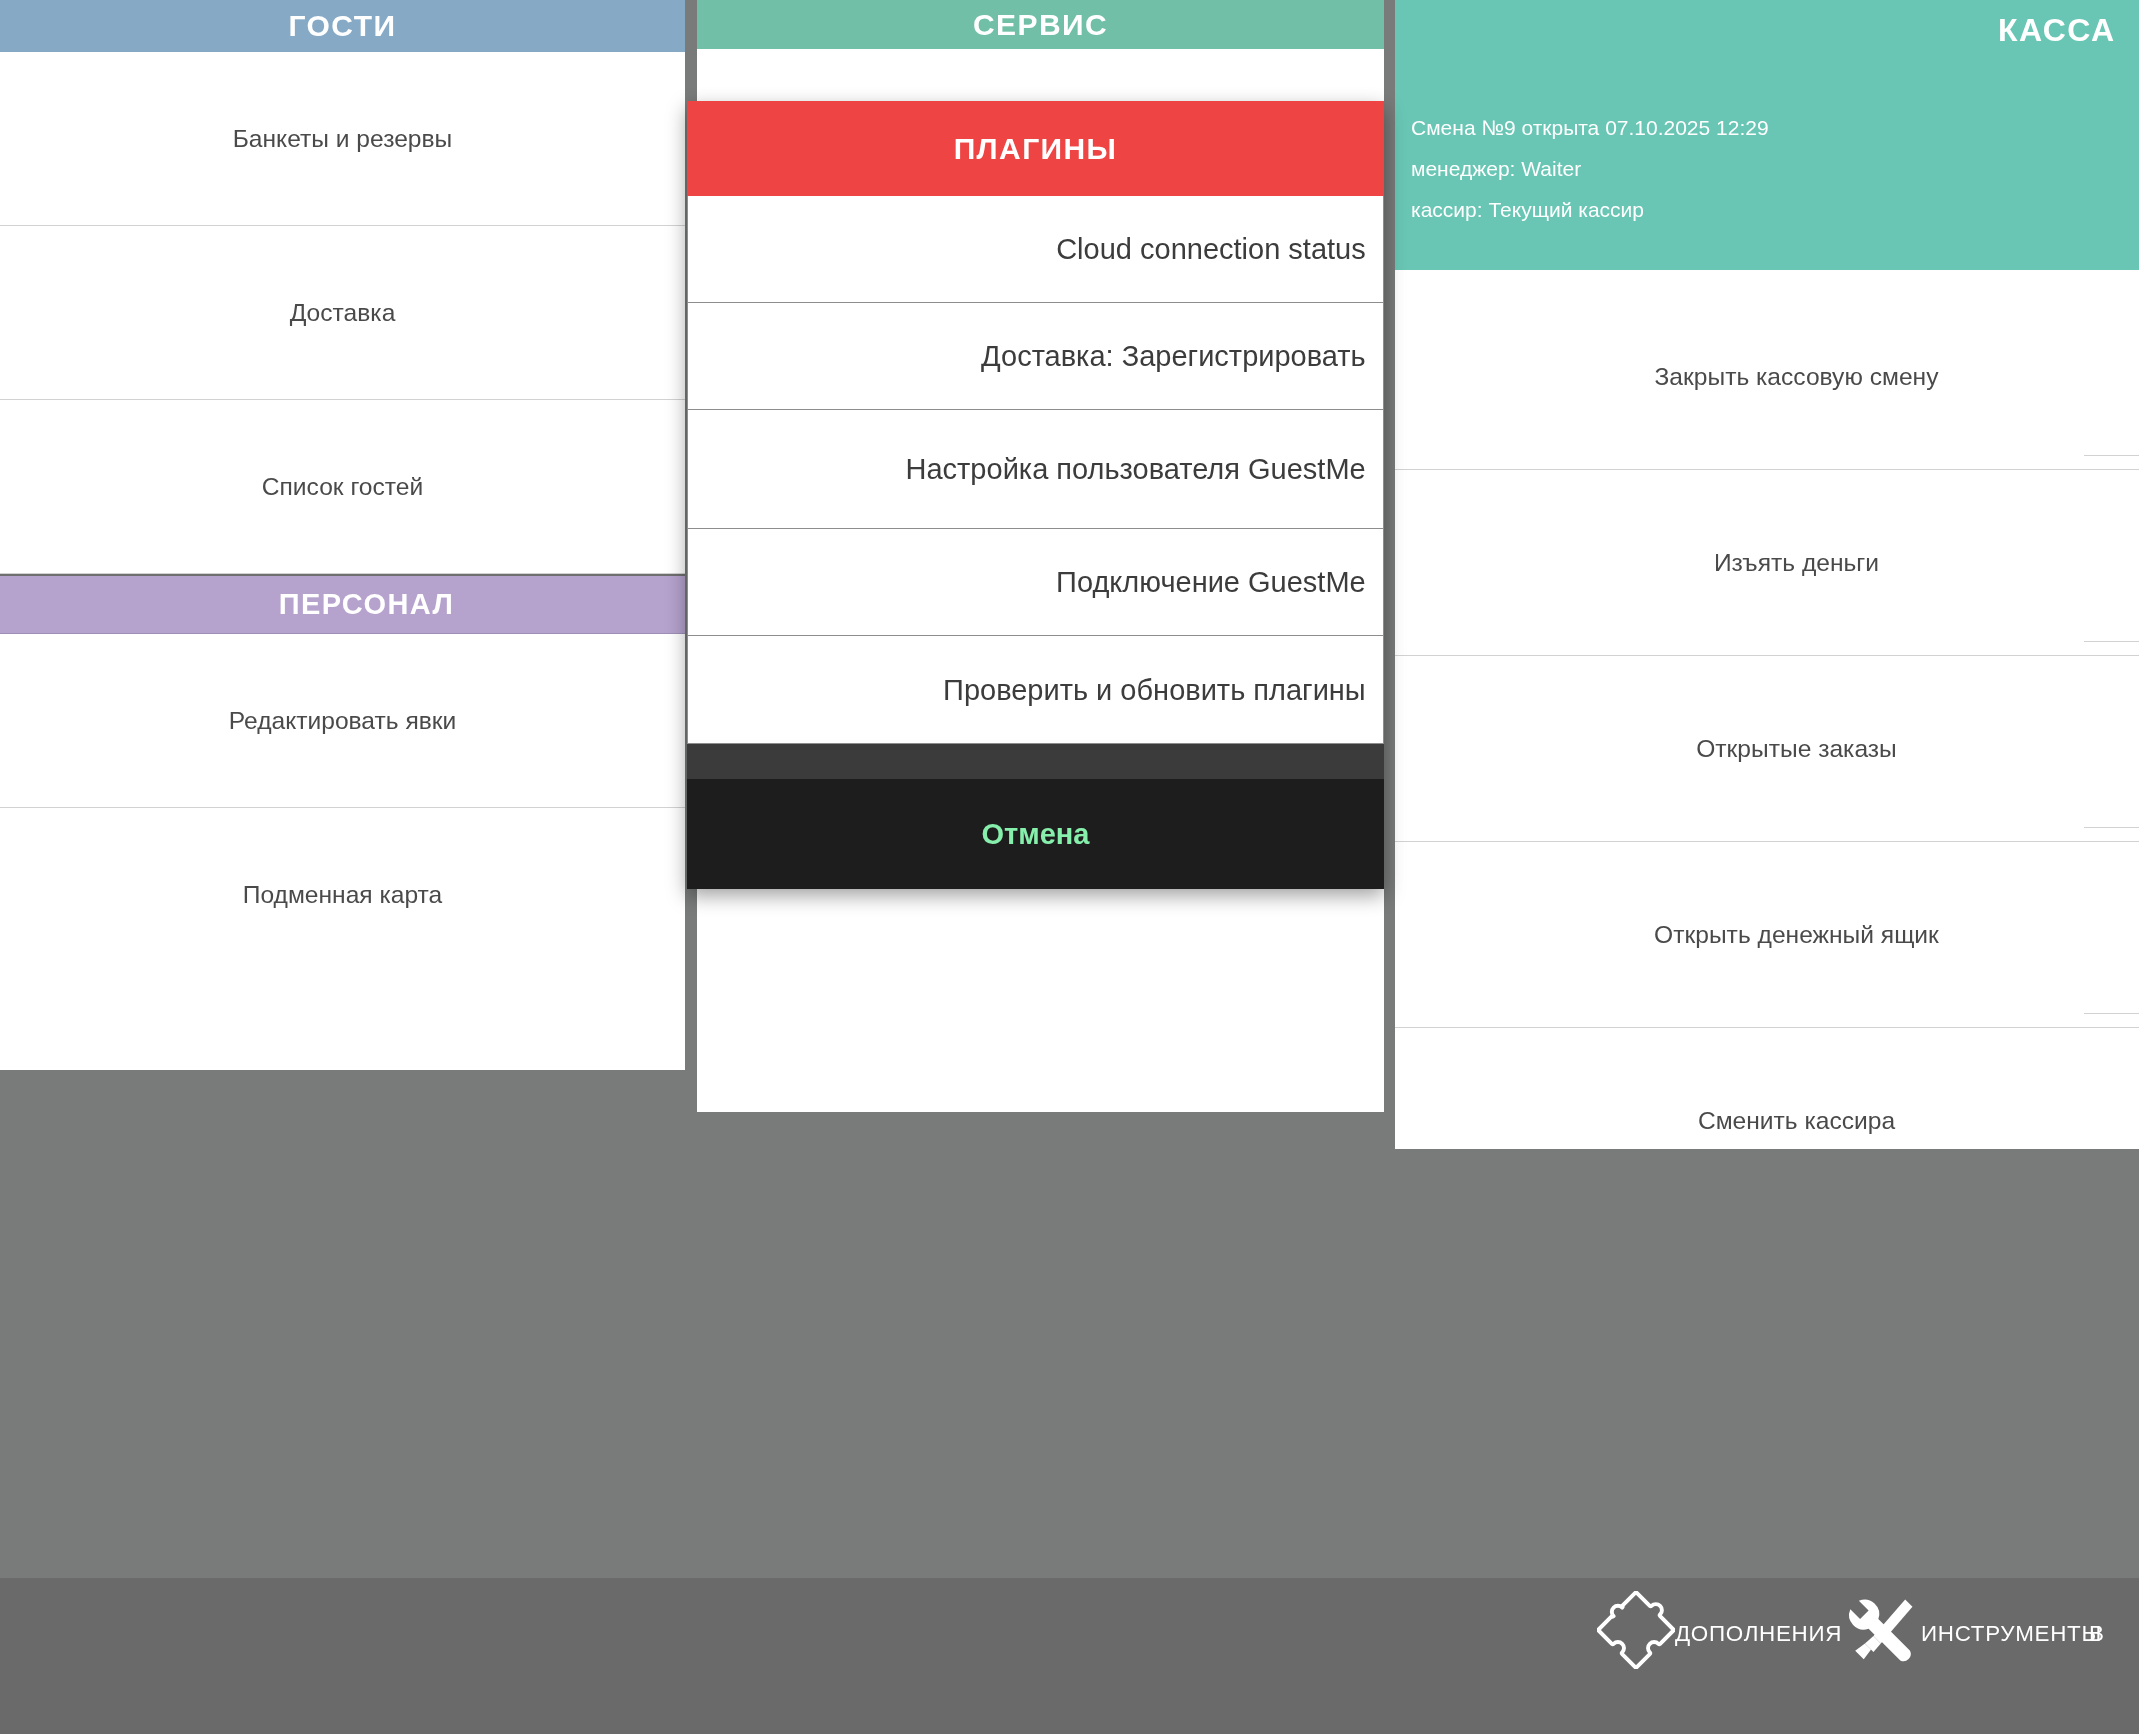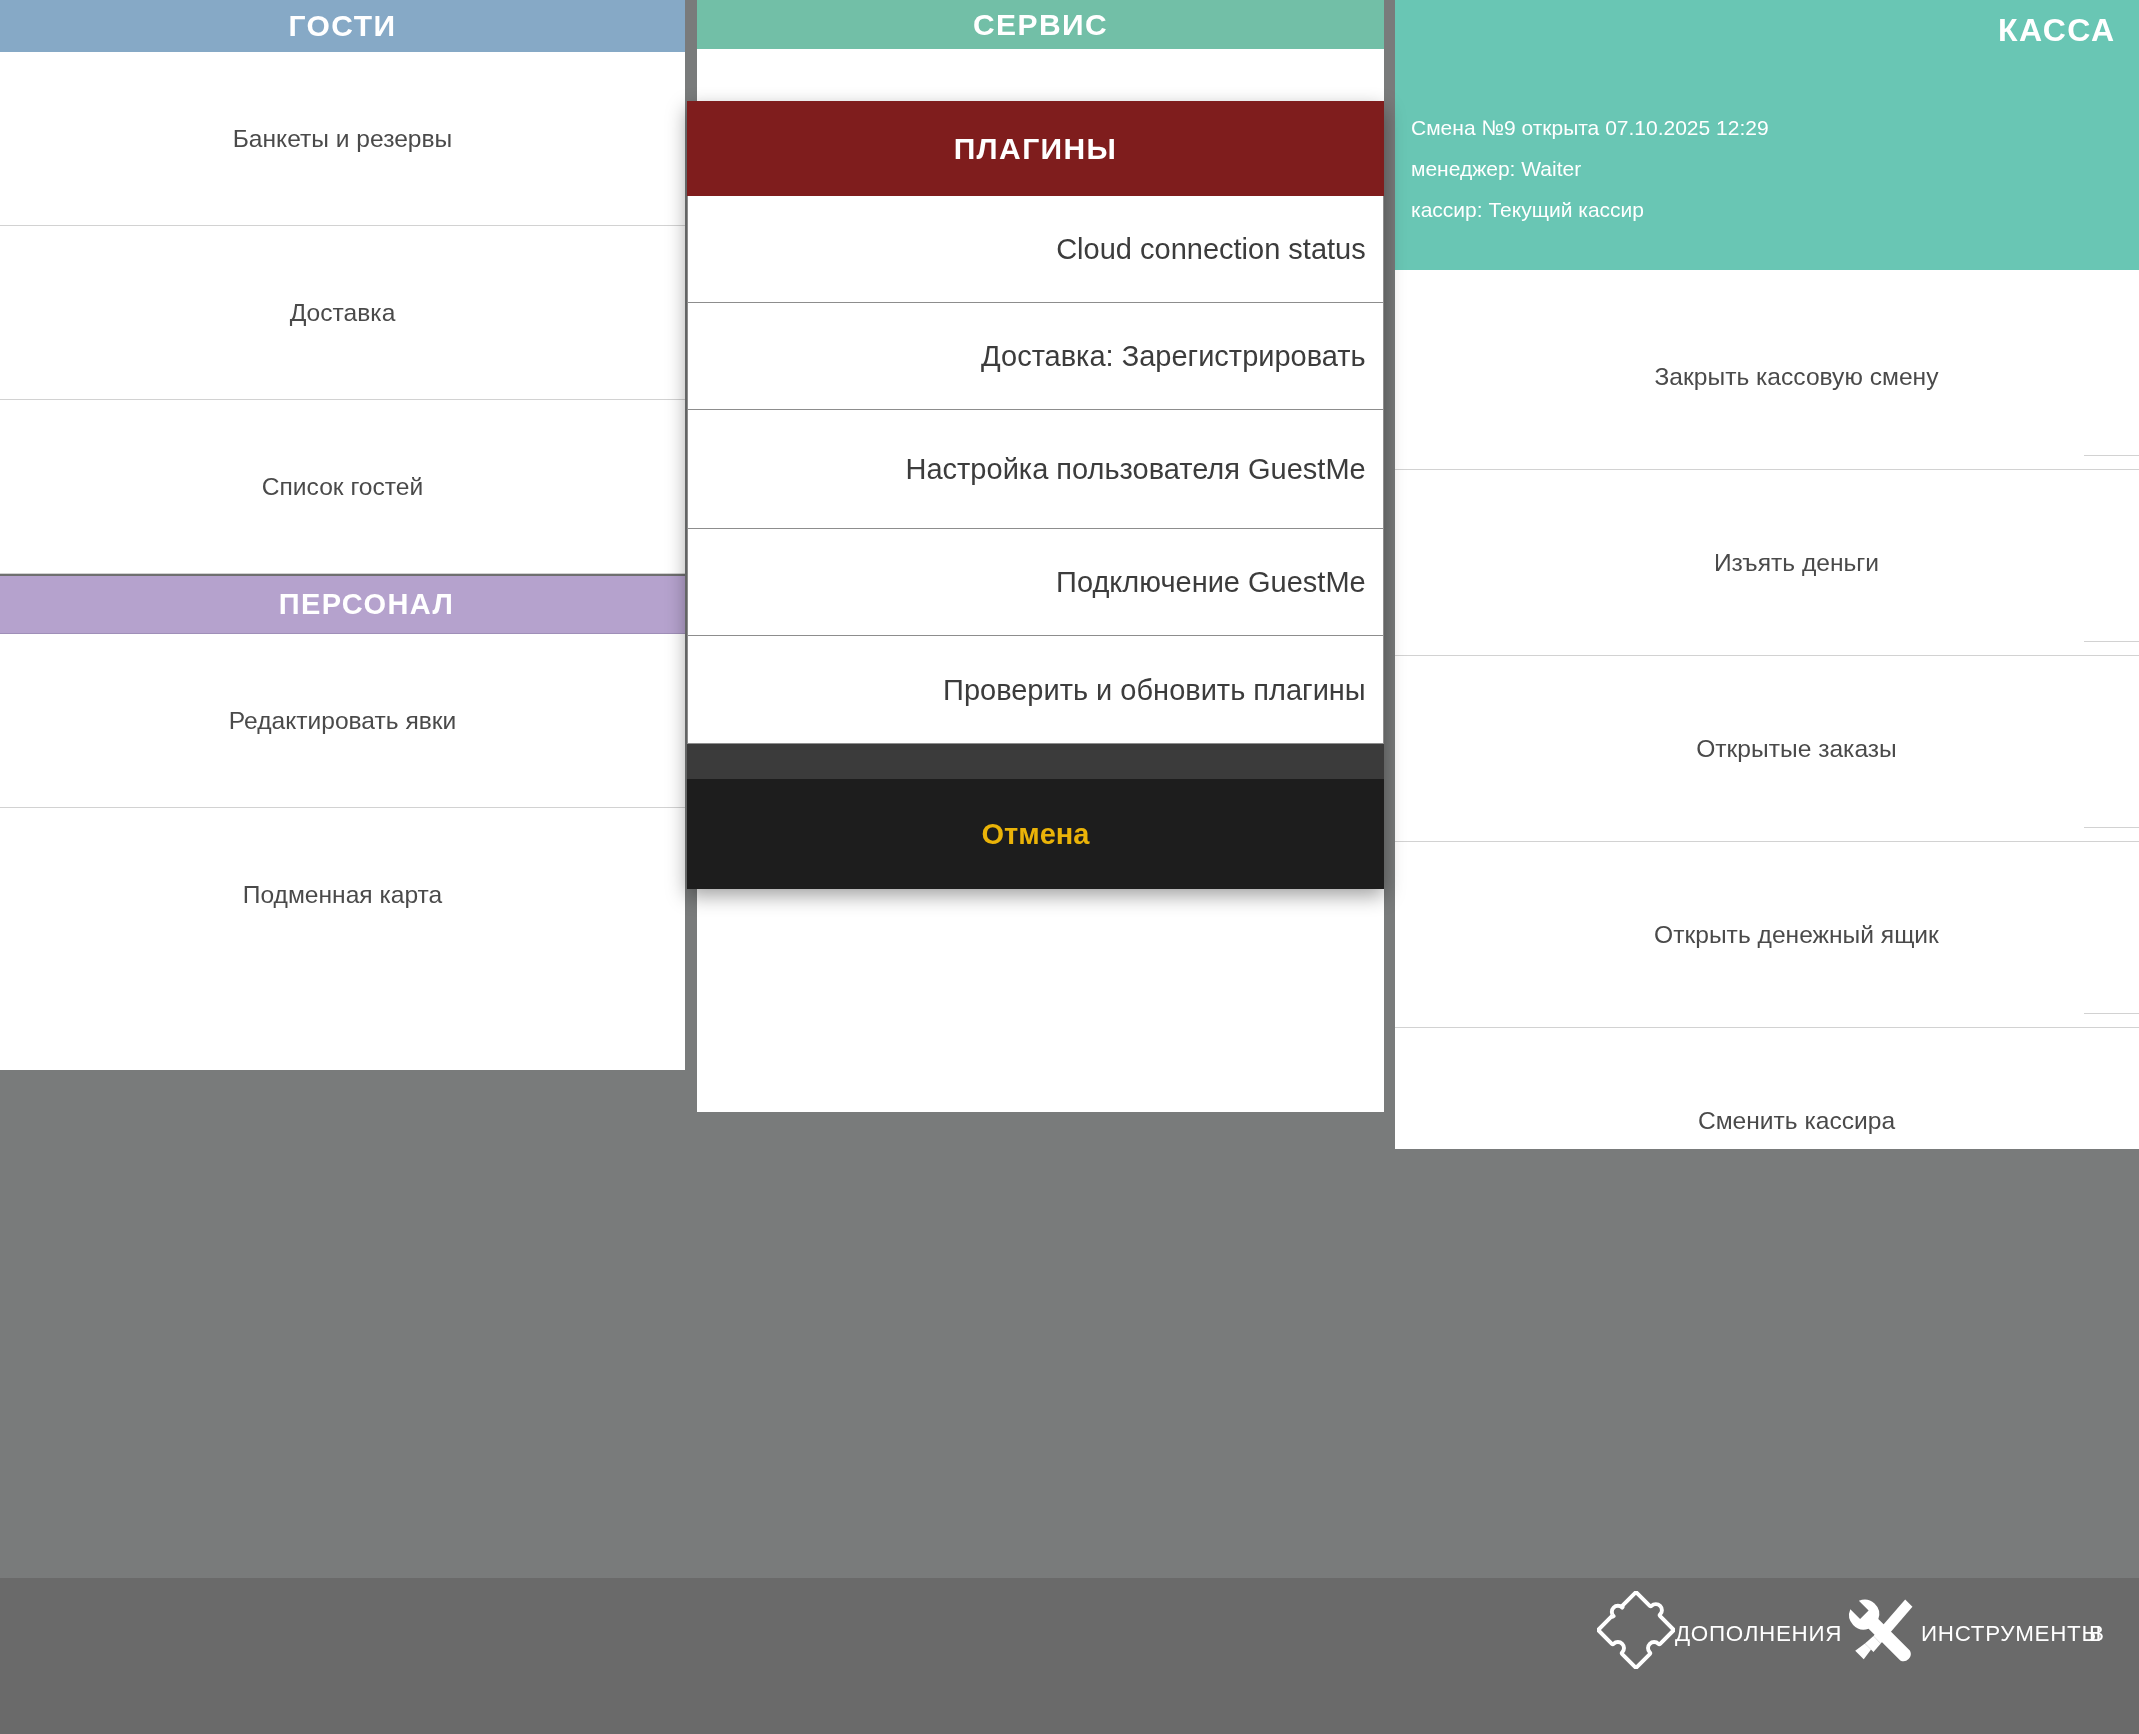--- a/index.html
+++ b/index.html
@@ -149,21 +149,21 @@
   #plugin-modal {
     position: absolute;
     left: 687px;
     top: 101px;
     width: 697px;
     background: #ffffff;
     box-shadow: 0 7.2px 19px rgba(0,0,0,0.38);
     z-index: 40;
   }
   #plugin-modal-title {
-    background: #7f1d1d;
+    background: #ef4444;
     color: #ffffff;
     height: 95px;
     font-size: 30px;
     font-weight: bold;
     letter-spacing: 1.4px;
     display: flex;
     align-items: center;
     justify-content: center;
   }
   #plugin-list {
@@ -187,21 +187,21 @@
   }
   #plugin-list .plugin-item.two-line { height: 119px; }
   #plugin-list .plugin-item:last-child { border-bottom: none; margin-left: 8px; }
   #plugin-gap {
     height: 35px;
     background: #3b3b3b;
   }
   #plugin-cancel {
     height: 110px;
     background: #1d1d1d;
-    color: #eab308;
+    color: #86efac;
     font-size: 29px;
     font-weight: bold;
     display: flex;
     align-items: center;
     justify-content: center;
   }
 
   
   #bottom-bar {
     position: absolute;

